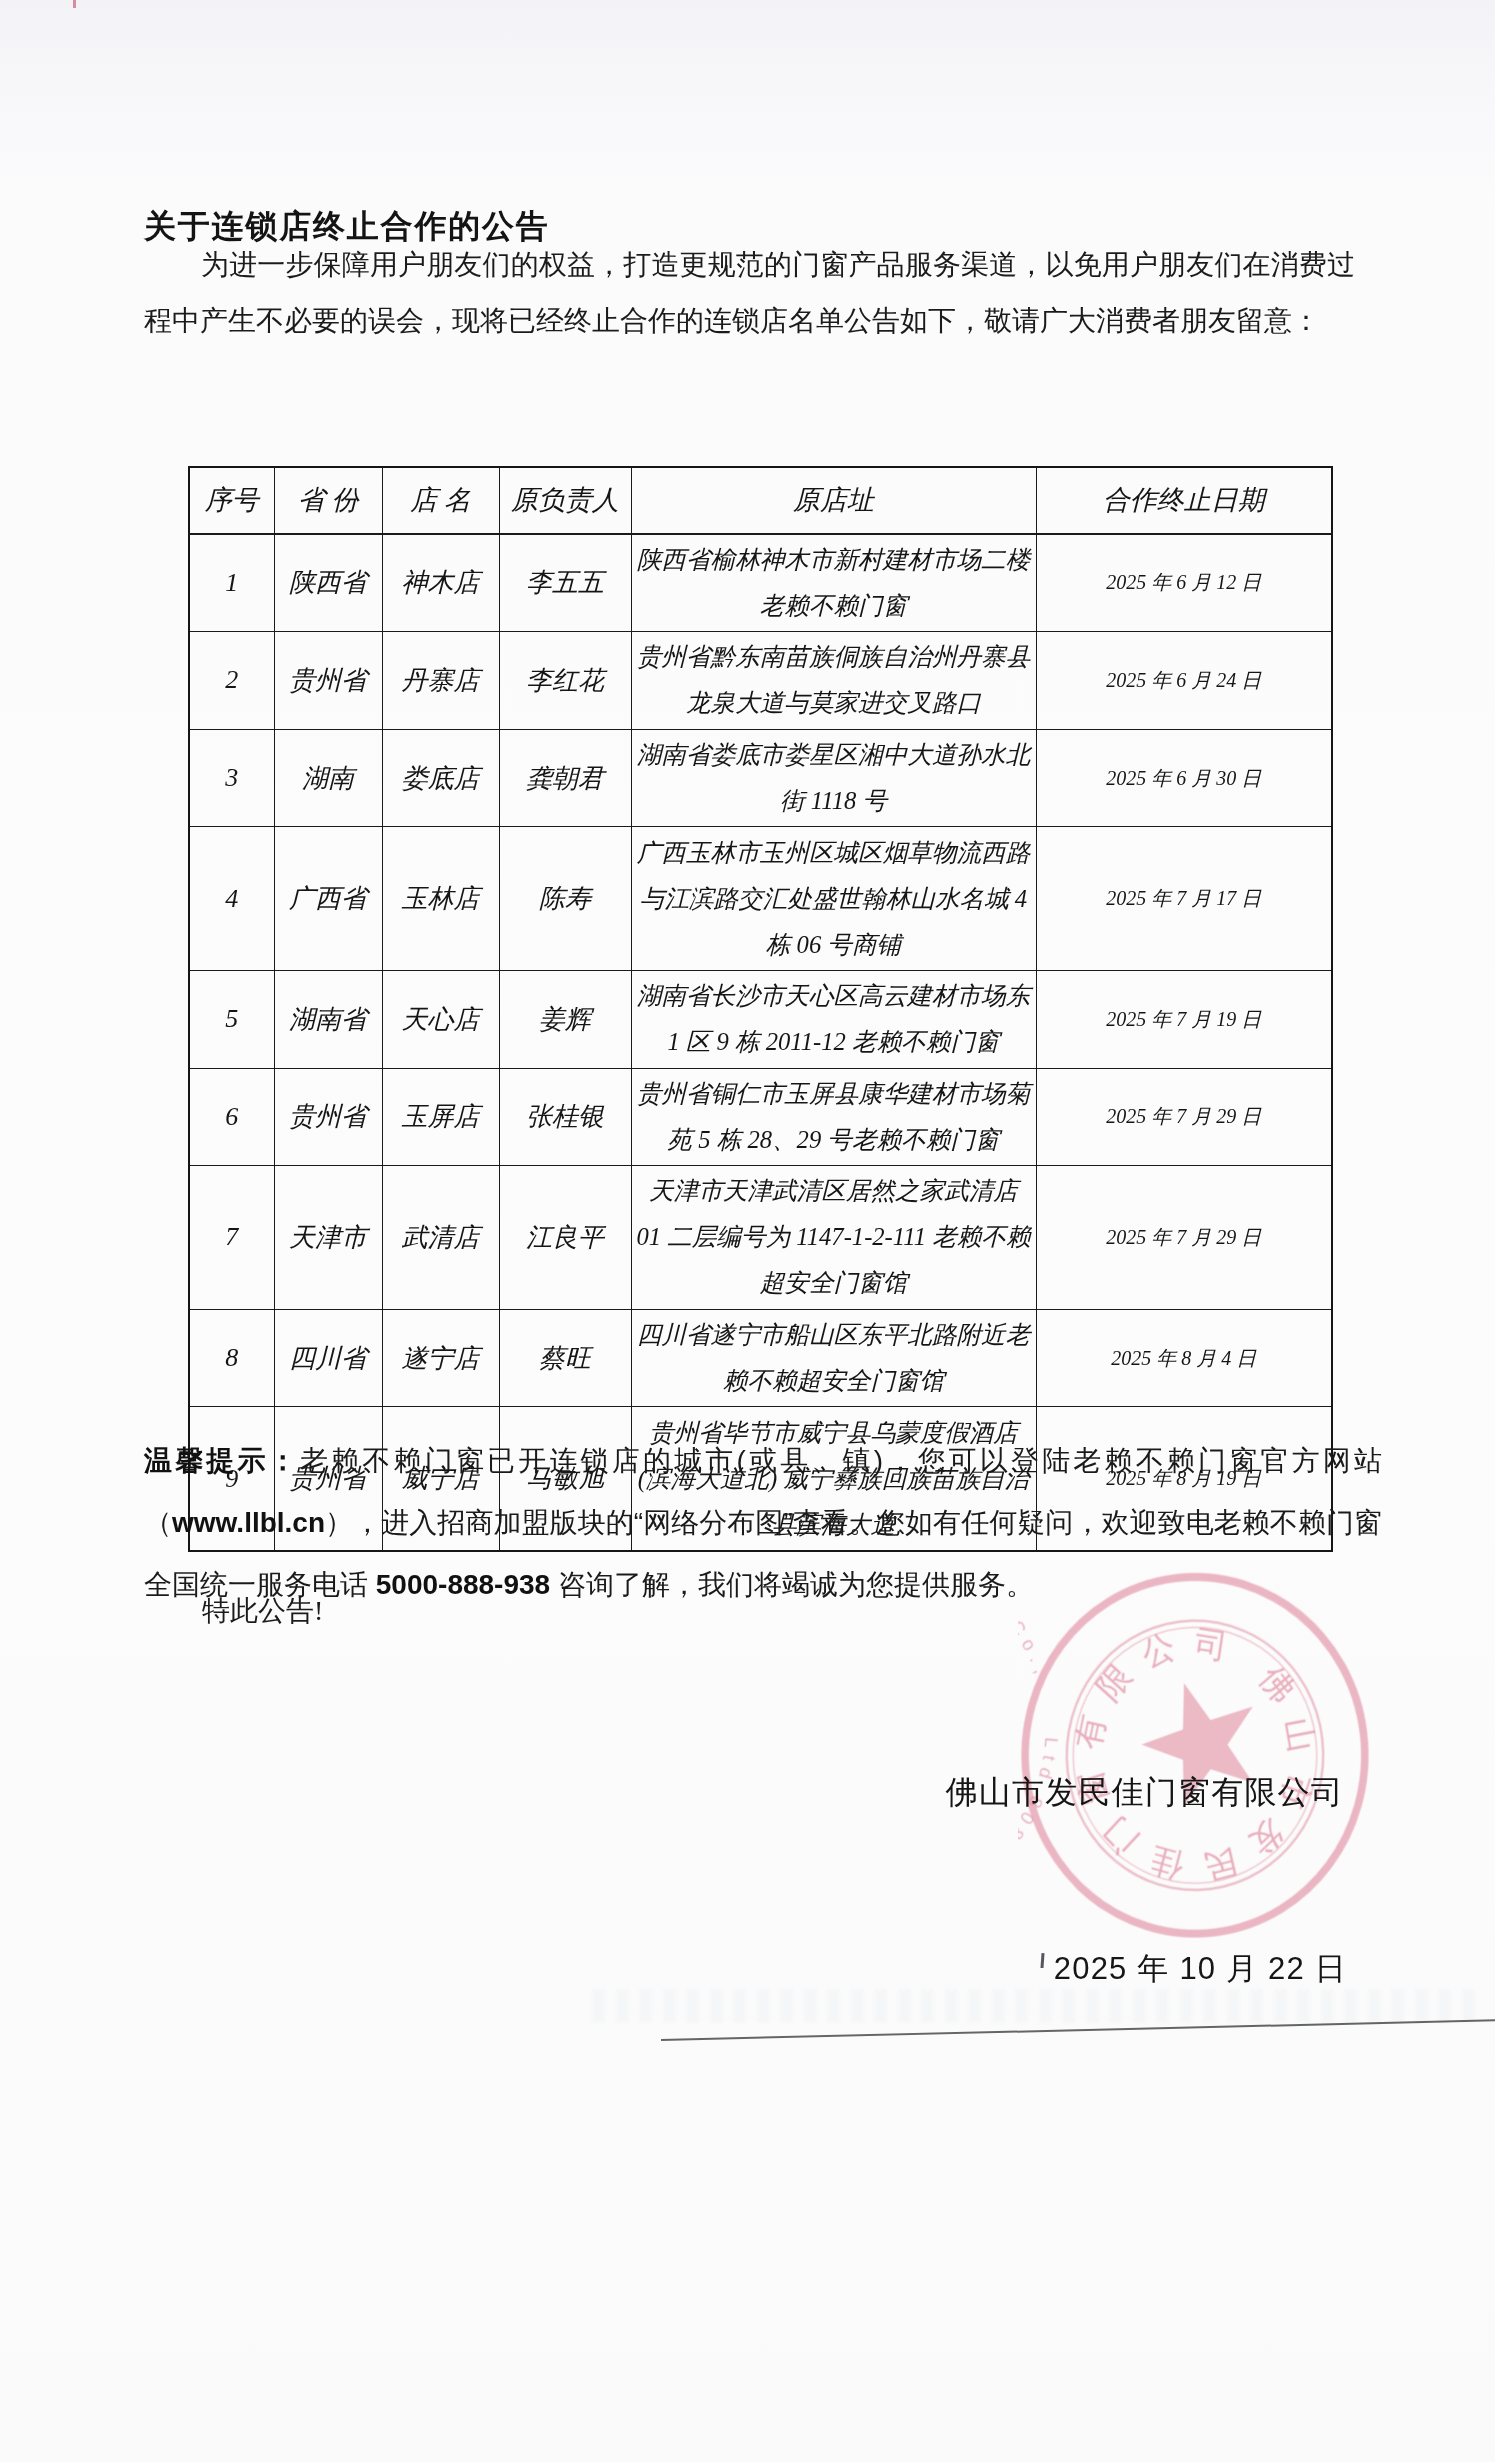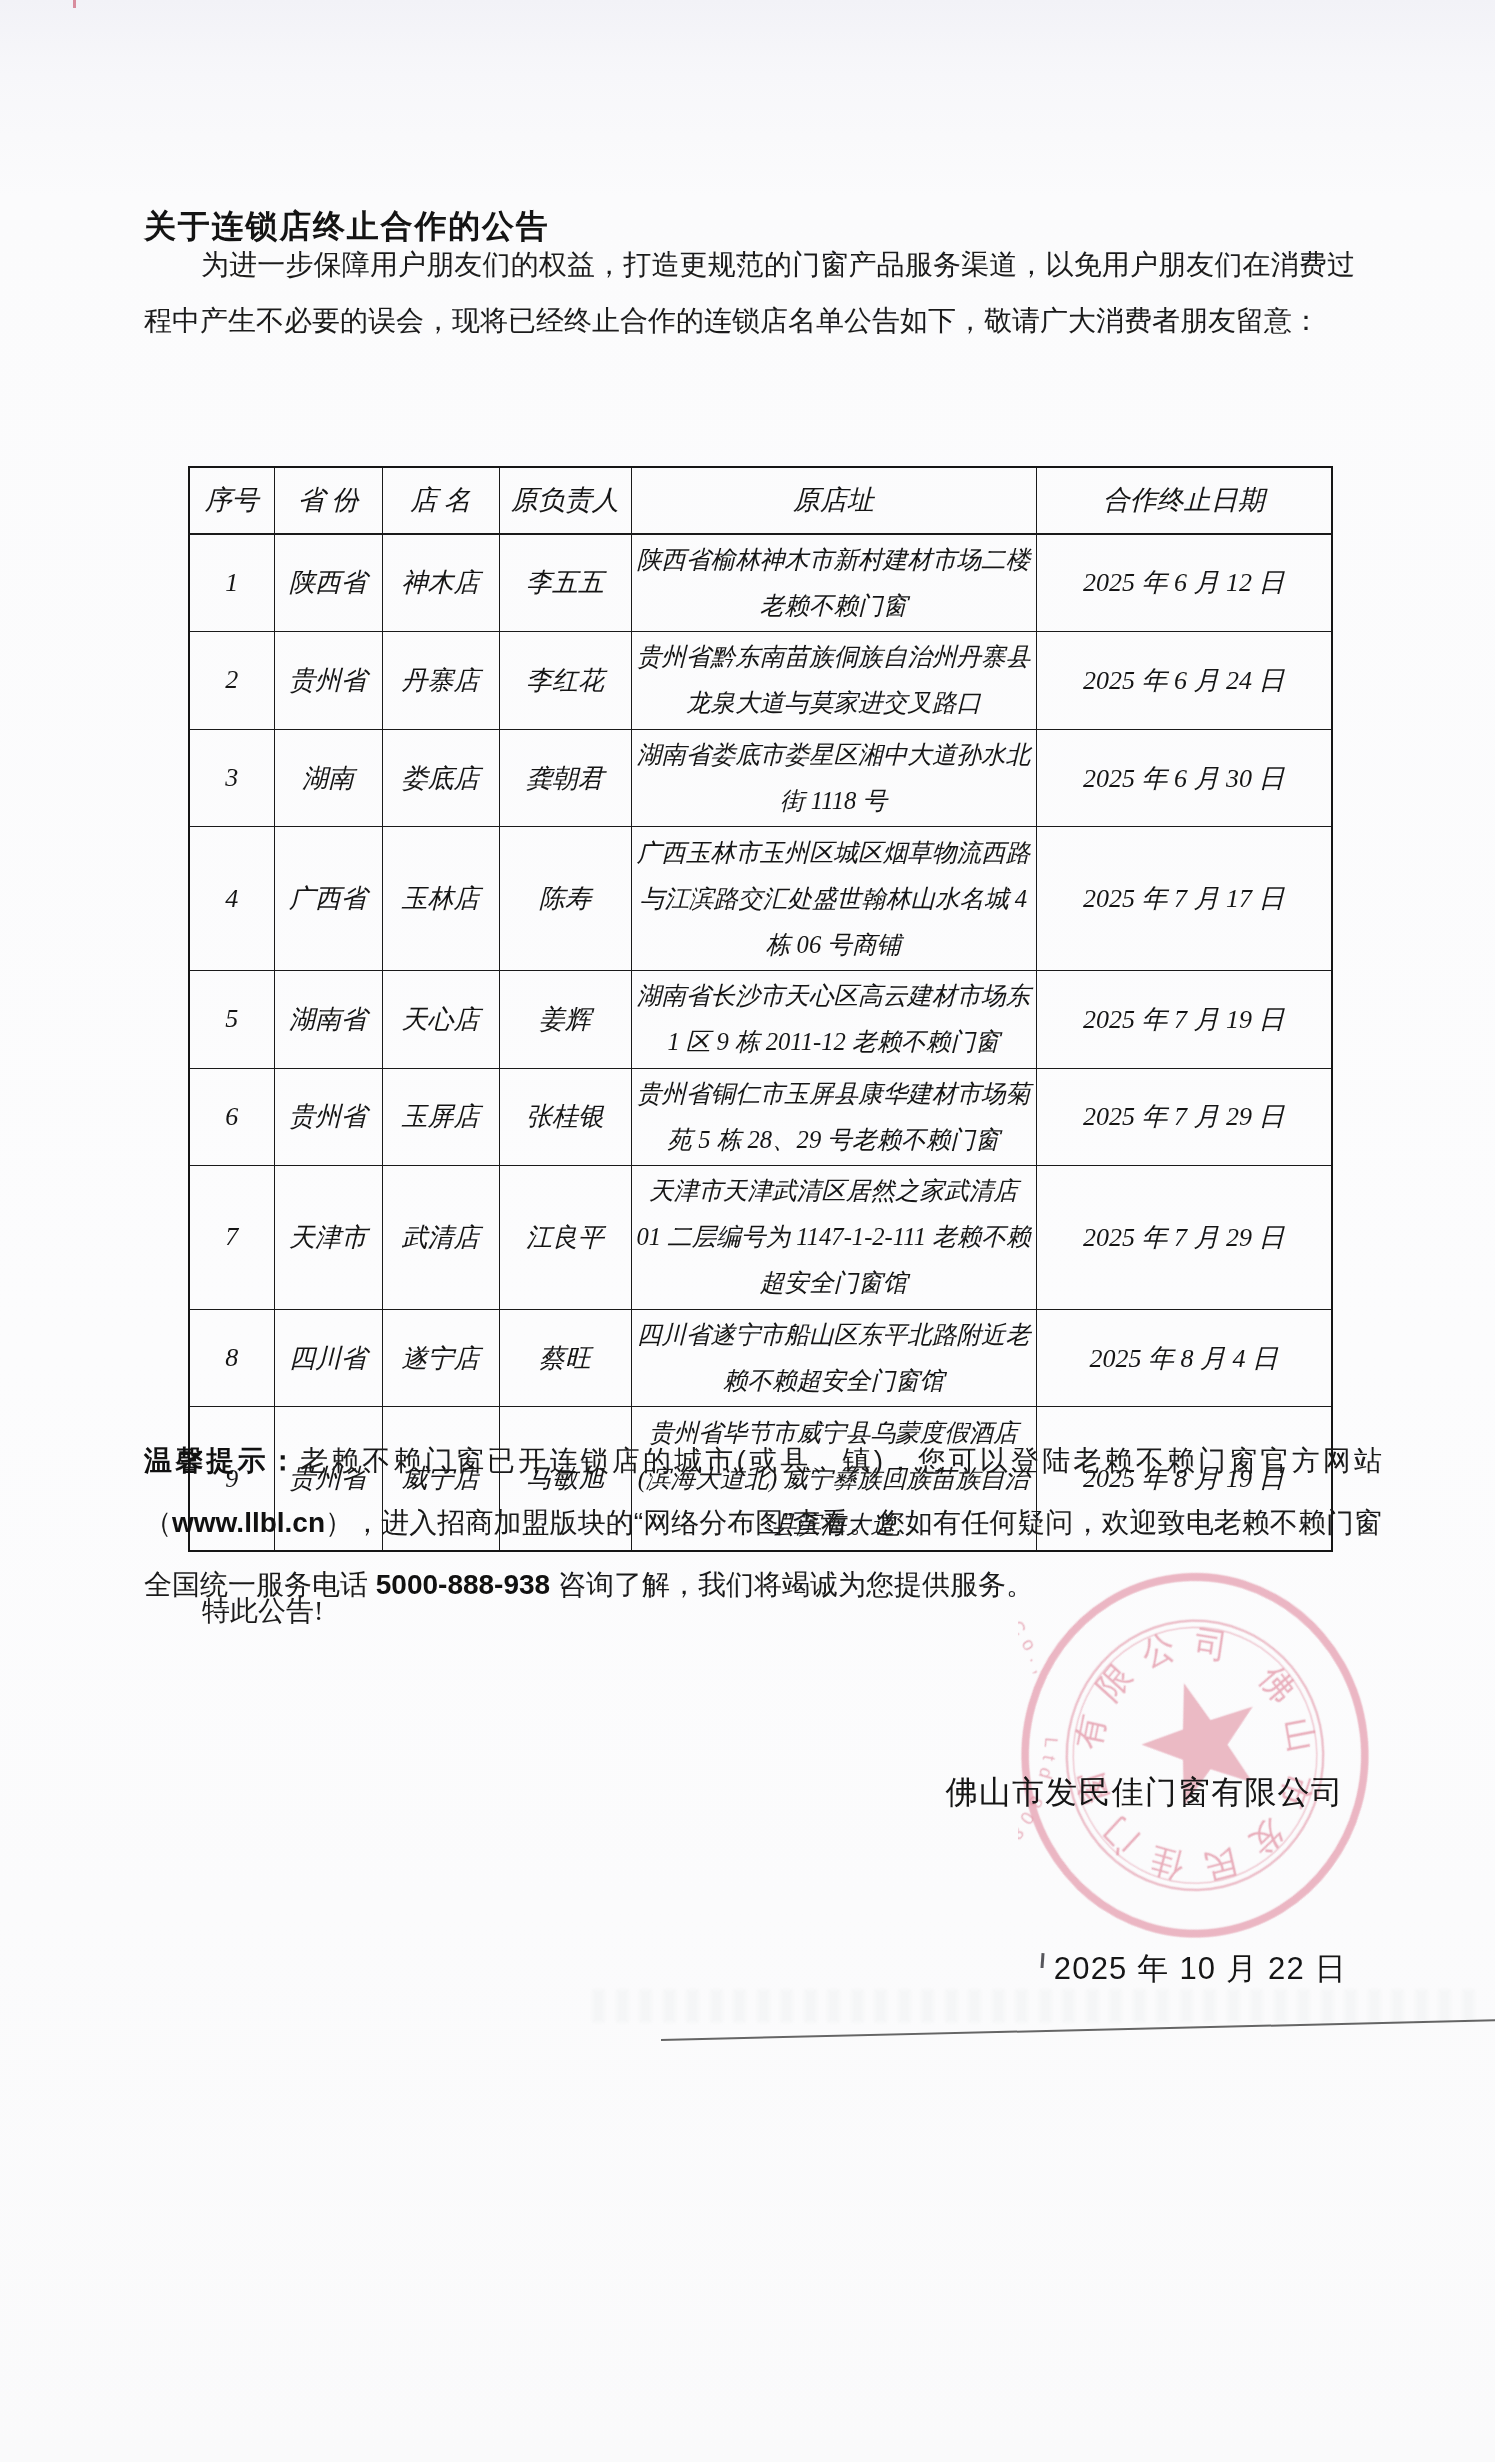--- a/index.html
+++ b/index.html
@@ -33,21 +33,21 @@
   table.coop th, table.coop td {
     border:1.2px solid #1a1a1a;
     text-align:center; vertical-align:middle;
     padding:2.3px 7px; font-weight:normal;
     overflow:hidden;
   }
   table.coop thead th { height:60px; font-size:27px; border-bottom-width:2.9px; }
   table.coop tbody tr { height:82px; }
   table.coop tbody tr td { border-top-width:1.8px; }
   table.coop td.c4 { font-size:24.6px; line-height:46px; padding:2.3px 4.7px; }
-  table.coop td.c5 { font-size:26px; }
+  table.coop td.c5 { font-size:20px; }
   .notice {
     position:absolute; left:144px; top:1402px; width:1238px;
     font-family:"Liberation Sans", sans-serif;
     font-size:28px; line-height:62px; color:#1a1a1a;
     text-align:justify; text-justify:inter-ideograph;
   }
   .notice b { font-weight:bold; color:#111; }
   .closing {
     position:absolute; left:202px; top:1592px;
     font-size:28px; color:#1b1b1b;

